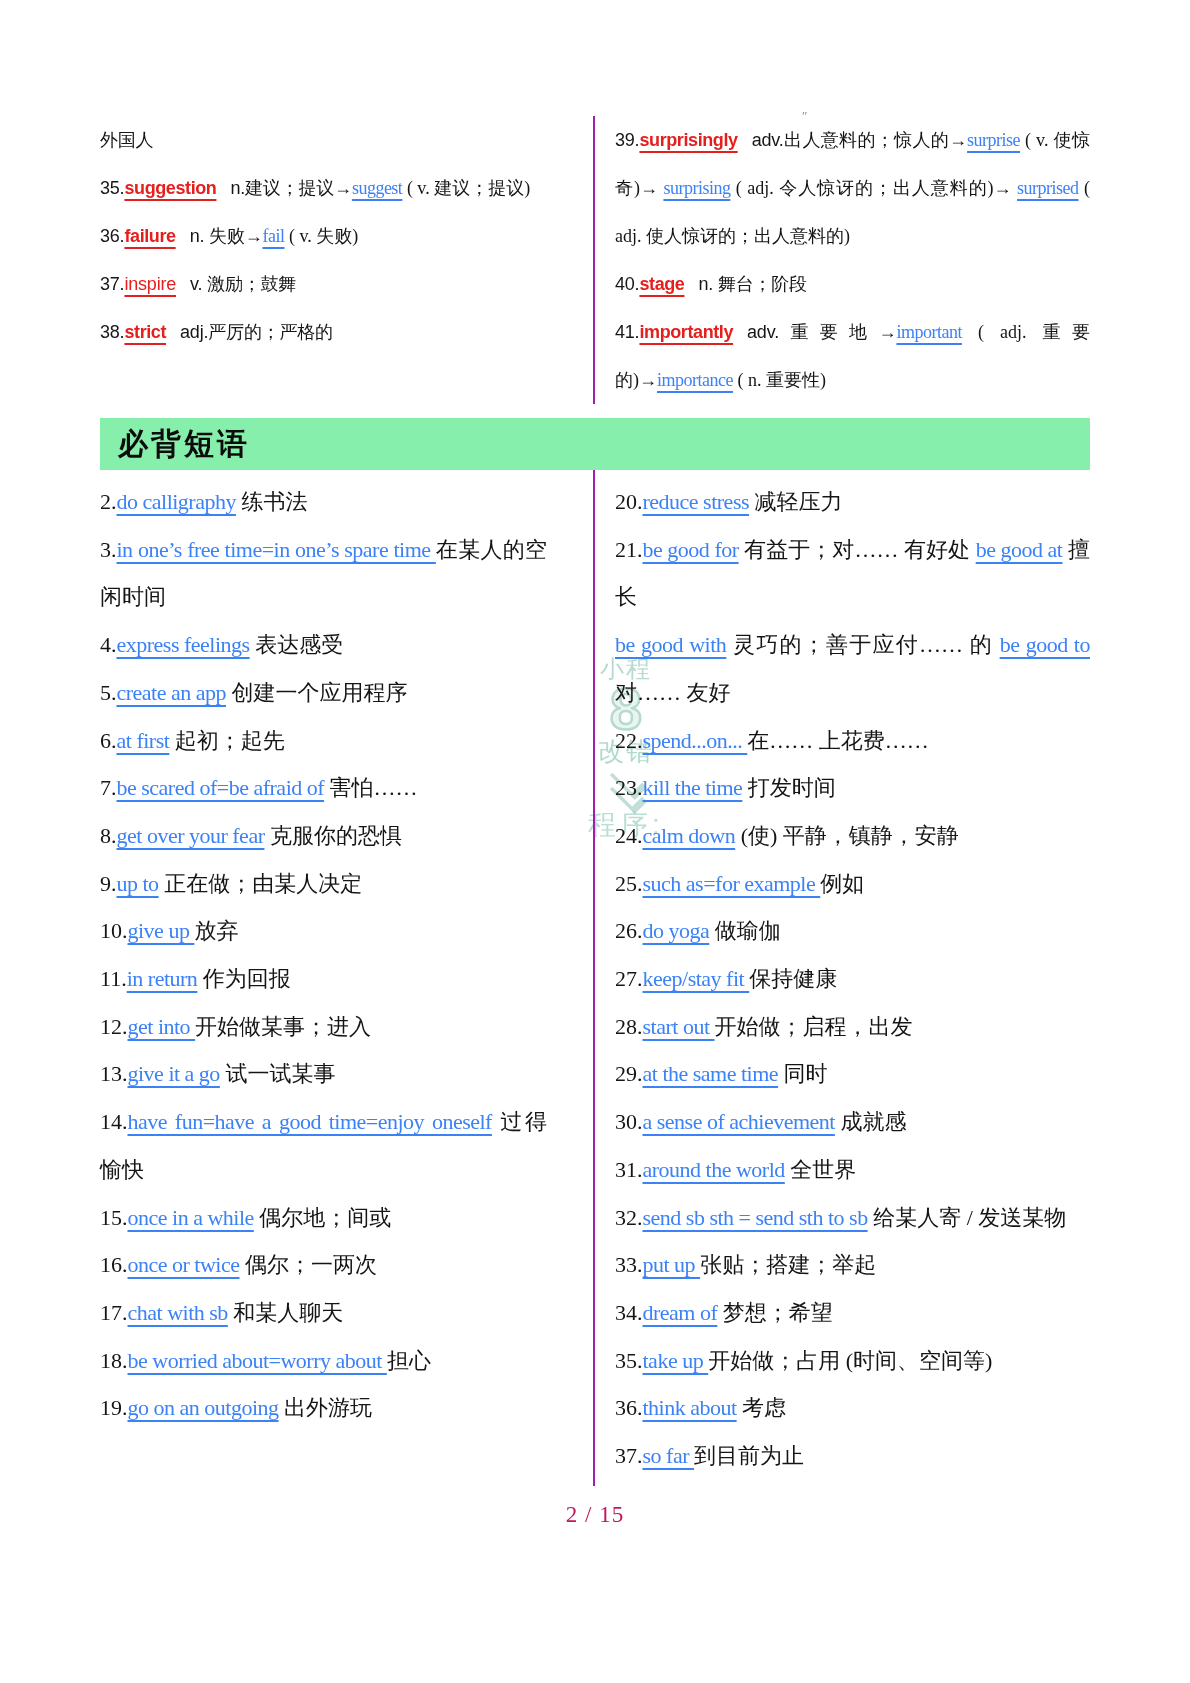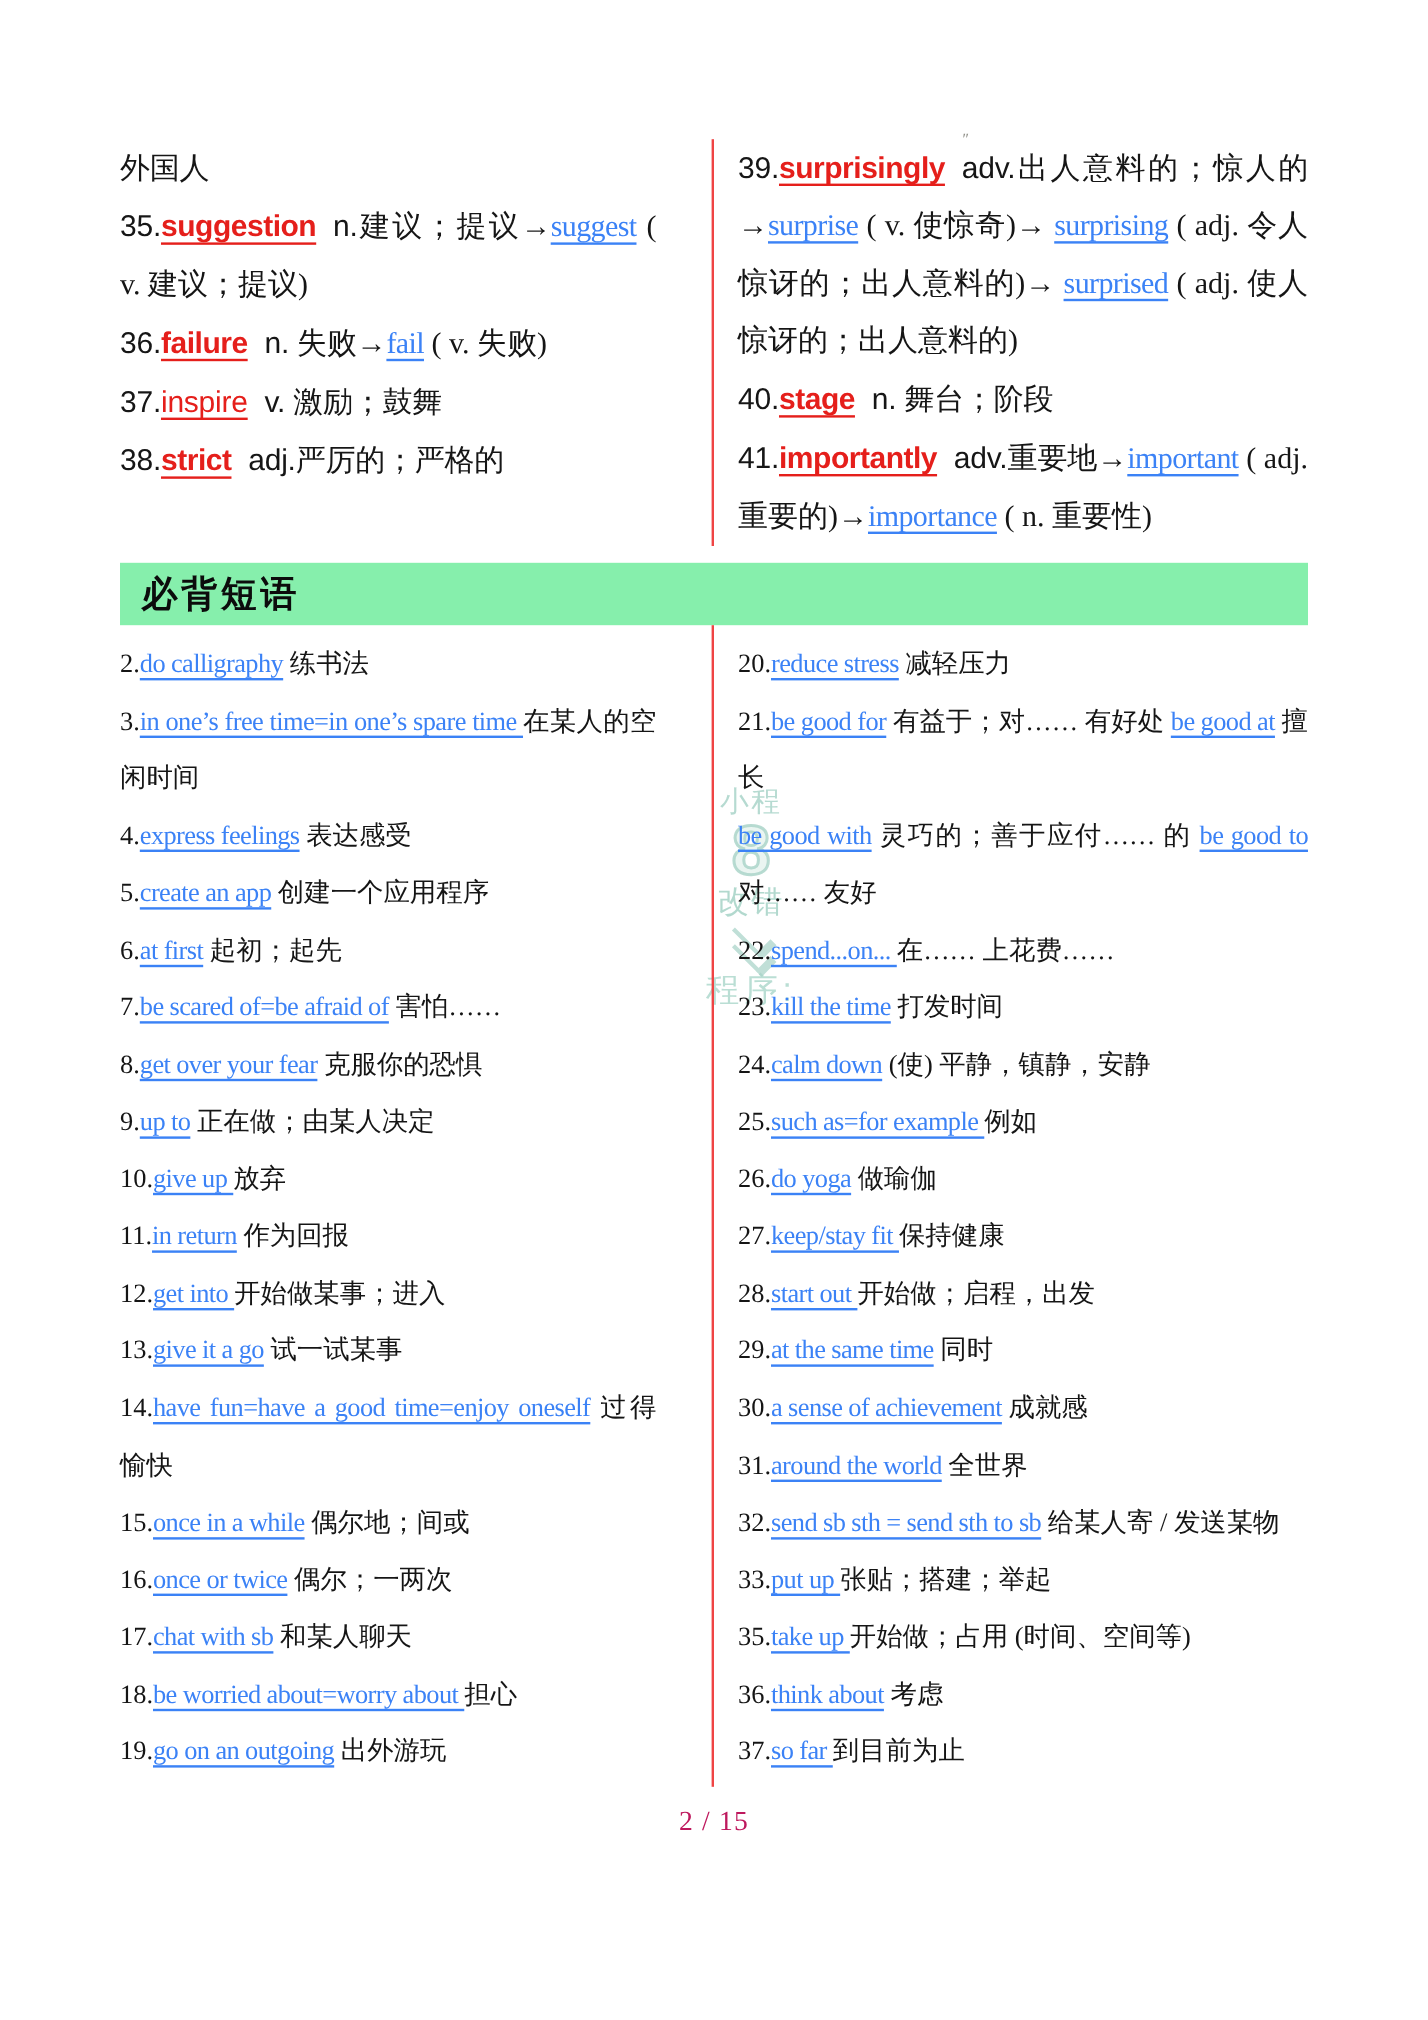--- a/index.html
+++ b/index.html
@@ -8,23 +8,23 @@
     width:1190px;height:1683px;
     background:#ffffff;
     overflow:hidden;
     font-family:"Liberation Serif","DejaVu Serif",serif;
     color:#111;
   }
   .content{position:relative;z-index:1;padding:116px 100px 0 100px;}
   .row{display:flex;align-items:stretch;}
   .col{box-sizing:border-box;}
   .col-l{width:493px;padding-right:46px;}
-  .col-r{flex:1;border-left:2px solid #ef4444;padding-left:20px;}
+  .col-r{flex:1;border-left:2px solid #a21caf;padding-left:20px;}
   .para{margin:0;text-align:justify;}
-  .vocab .para{line-height:48px;font-size:25px;}
+  .vocab .para{line-height:48px;font-size:18px;}
   .phrases .para{line-height:47.7px;font-size:22px;}
   .phrases .col{padding-top:8px;padding-bottom:6px;}
 
   
   .s-k{font-family:"Liberation Serif","DejaVu Serif",serif;color:#151515;}
   .s-ns{font-family:"Liberation Sans","DejaVu Sans",sans-serif;color:#161616;letter-spacing:-0.2px;}
   .s-p,.s-rb,.s-rl{
     text-decoration:underline;
     text-decoration-thickness:1.5px;
     text-underline-offset:5px;
@@ -143,20 +143,21 @@
           <p class="para"><span class="s-k">24.</span><span class="s-p">calm down</span><span class="s-k"> (使) 平静，镇静，安静</span></p>
           <p class="para"><span class="s-k">25.</span><span class="s-p">such as=for example </span><span class="s-k">例如</span></p>
           <p class="para"><span class="s-k">26.</span><span class="s-p">do yoga</span><span class="s-k"> 做瑜伽</span></p>
           <p class="para"><span class="s-k">27.</span><span class="s-p">keep/stay fit </span><span class="s-k">保持健康</span></p>
           <p class="para"><span class="s-k">28.</span><span class="s-p">start out </span><span class="s-k">开始做；启程，出发</span></p>
           <p class="para"><span class="s-k">29.</span><span class="s-p">at the same time</span><span class="s-k"> 同时</span></p>
           <p class="para"><span class="s-k">30.</span><span class="s-p">a sense of achievement</span><span class="s-k"> 成就感</span></p>
           <p class="para"><span class="s-k">31.</span><span class="s-p">around the world</span><span class="s-k"> 全世界</span></p>
           <p class="para"><span class="s-k">32.</span><span class="s-p">send sb sth = send sth to sb</span><span class="s-k"> 给某人寄 / 发送某物</span></p>
           <p class="para"><span class="s-k">33.</span><span class="s-p">put up </span><span class="s-k">张贴；搭建；举起</span></p>
+          <p class="para"><span class="s-k">34.</span><span class="s-p">dream of</span><span class="s-k"> 梦想；希望</span></p>
           <p class="para"><span class="s-k">35.</span><span class="s-p">take up </span><span class="s-k">开始做；占用 (时间、空间等)</span></p>
           <p class="para"><span class="s-k">36.</span><span class="s-p">think about</span><span class="s-k"> 考虑</span></p>
           <p class="para"><span class="s-k">37.</span><span class="s-p">so far </span><span class="s-k">到目前为止</span></p>
         </div>
     </div>
 
     <div class="footer">
       <span>2 / 15</span>
     </div>
 

